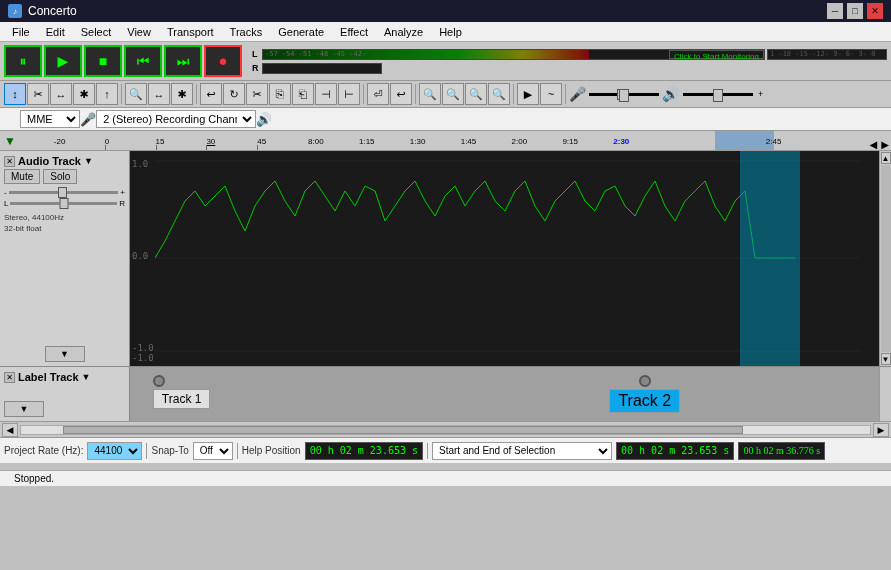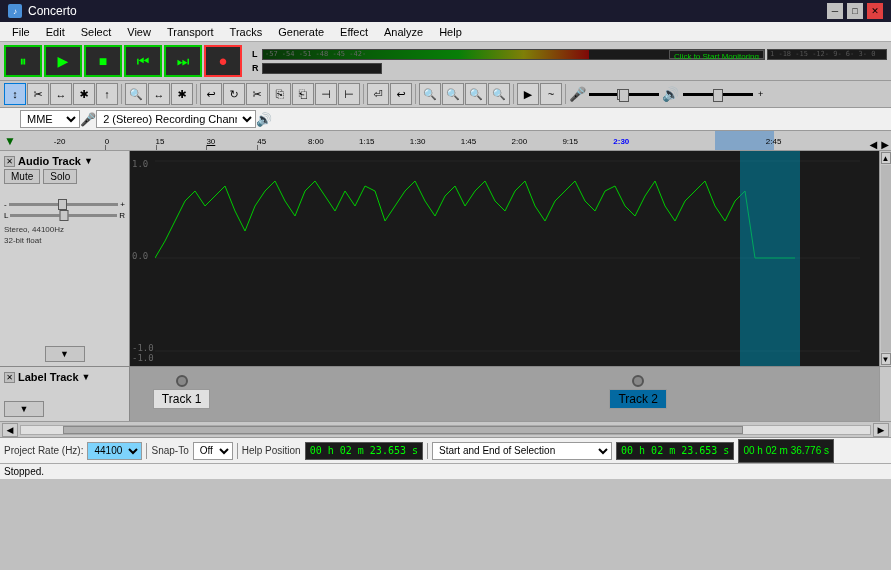--- a/index.html
+++ b/index.html
@@ -343,21 +343,21 @@
 </div>
 
 <div style="display:flex; height:215px; position:relative;">
 
   <div style="width:130px; background:#d0d0d0; border-right:1px solid #888; display:flex; flex-direction:column; padding:4px;">
     <div style="display:flex; align-items:center; gap:3px; margin-bottom:2px;">
       <div style="width:11px;height:11px; background:#c0c0c0; border:1px solid #888; display:flex;align-items:center;justify-content:center; font-size:8px; cursor:pointer;">✕</div>
       <span style="font-size:11px; font-weight:bold;">Audio Track</span>
       <span style="font-size:9px; cursor:pointer;">▼</span>
     </div>
-    <div style="display:flex; gap:3px; margin-bottom:16px;">
+    <div style="display:flex; gap:3px; margin-bottom:4px;">
       <button style="padding:1px 6px; font-size:10px; background:#c8c8c8; border:1px solid #888; cursor:pointer;">Mute</button>
       <button style="padding:1px 6px; font-size:10px; background:#c8c8c8; border:1px solid #888; cursor:pointer;">Solo</button>
     </div>
     <div style="display:flex; align-items:center; gap:2px; margin-bottom:2px;">
       <span style="font-size:8px;">-</span>
       <div style="flex:1; height:3px; background:#888; position:relative; cursor:pointer;">
         <div style="position:absolute; top:-4px; left:45%; width:9px; height:11px; background:#c8c8c8; border:1px solid #555;"></div>
       </div>
       <span style="font-size:8px;">+</span>
     </div>
@@ -424,28 +424,28 @@
       <span style="font-size:11px; font-weight:bold;">Label Track</span>
       <span style="font-size:9px; cursor:pointer;">▼</span>
     </div>
     <div style="margin-top:auto;">
       <button style="width:40px; height:16px; background:#c8c8c8; border:1px solid #888; font-size:9px; cursor:pointer;">▼</button>
     </div>
   </div>
 
   <div style="flex:1; background:#a0a0a0; position:relative; overflow:hidden;">
 
-    <div style="position:absolute; left:3%; top:8px; display:flex; flex-direction:column; align-items:center;">
+    <div style="position:absolute; left:3%; top:8px; display:flex; flex-direction:column; ">
       <div style="width:12px; height:12px; background:#888; border-radius:50%; border:2px solid #555;"></div>
       <div style="background:#e0e0e0; border:1px solid #999; padding:2px 8px; font-size:12px; white-space:nowrap; margin-top:2px;">Track 1</div>
     </div>
 
     <div style="position:absolute; left:63%; top:8px; display:flex; flex-direction:column; align-items:center;">
       <div style="width:12px; height:12px; background:#888; border-radius:50%; border:2px solid #555;"></div>
-      <div style="background:#0369a1; border:1px solid #999; padding:2px 8px; font-size:12px; white-space:nowrap; margin-top:2px;">Track 2</div>
+      <div style="background:#0ea5e9; border:1px solid #999; padding:2px 8px; font-size:16px; white-space:nowrap; margin-top:2px;">Track 2</div>
     </div>
 
     <div style="position:absolute; right:0; top:0; width:12px; height:100%; background:#c8c8c8; border-left:1px solid #999;"></div>
   </div>
 </div>
 
 <div id="h-scrollbar" style="height:16px; background:#c8c8c8; border-top:1px solid #999; display:flex; align-items:center; padding:0 2px;">
   <div style="width:16px; height:14px; background:#d0d0d0; border:1px solid #999; display:flex;align-items:center;justify-content:center; font-size:9px; cursor:pointer;">◀</div>
   <div style="flex:1; height:10px; background:#e0e0e0; border:1px solid #aaa; margin:0 2px; position:relative; cursor:pointer;">
     <div style="position:absolute; left:5%; width:80%; height:100%; background:#b0b0b0; border:1px solid #888;"></div>
@@ -464,18 +464,18 @@
     <option>Off</option>
   </select>
   <div style="width:1px; height:16px; background:#999;"></div>
   <span style="font-size:10px; color:#333;">Help Position</span>
   <div style="background:#1a1a1a; color:#00ff00; font-family:monospace; font-size:10px; padding:1px 4px; border:1px solid #555; height:18px; display:flex; align-items:center;">00 h 02 m 23.653 s</div>
   <div style="width:1px; height:16px; background:#999;"></div>
   <select style="background:#fff; border:1px solid #999; font-size:10px; padding:1px 2px; height:18px; min-width:180px;">
     <option>Start and End of Selection</option>
   </select>
   <div style="background:#1a1a1a; color:#00ff00; font-family:monospace; font-size:10px; padding:1px 4px; border:1px solid #555; height:18px; display:flex; align-items:center;">00 h 02 m 23.653 s</div>
-  <div style="background:#1a1a1a; color:#00ff00; font-family:Liberation Sans, sans-serif; font-size:10px; padding:1px 4px; border:1px solid #555; height:24px; display:flex; align-items:center;">00 h 02 m 36.776 s</div>
-</div>
-
-<div id="bottom-status" style="background:#f0f0f0; height:16px; display:flex; align-items:center; padding:0 4px; border-top:1px solid #aaa;">
+  <div style="background:#1a1a1a; color:#00ff00; font-family:Liberation Serif, serif; font-size:10px; padding:1px 4px; border:1px solid #555; height:18px; display:flex; align-items:center;">00 h 02 m 36.776 s</div>
+</div>
+
+<div id="bottom-status" style="background:#f0f0f0; height:16px; display:flex; align-items:center; padding:0 14px; border-top:1px solid #aaa;margin-top:7px;">
   <span style="font-size:10px;">Stopped.</span>
 </div>
 
 </body></html>

